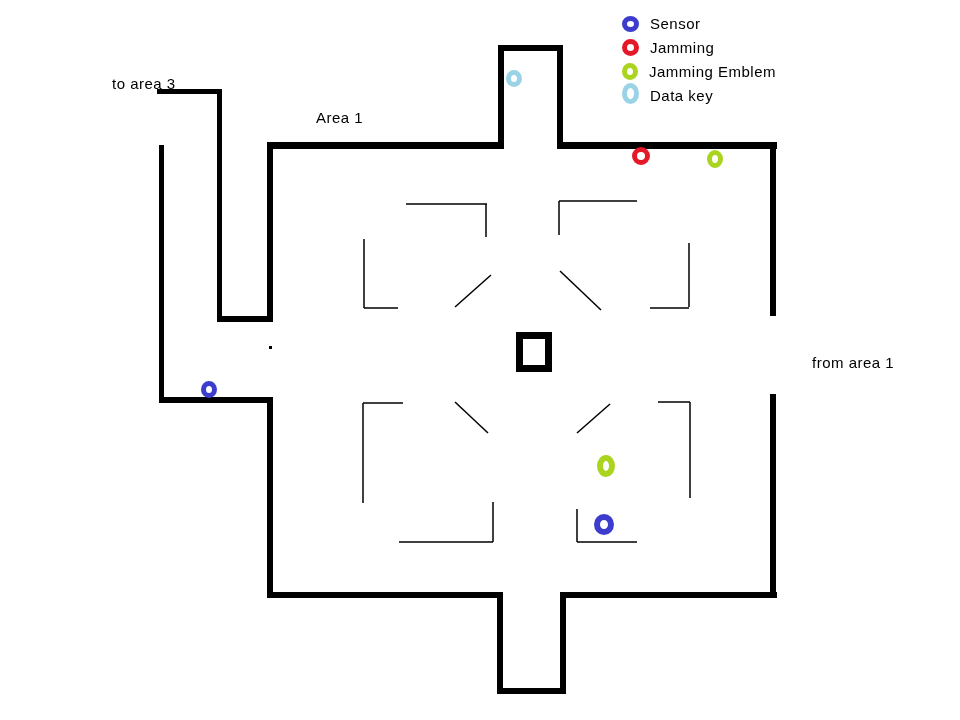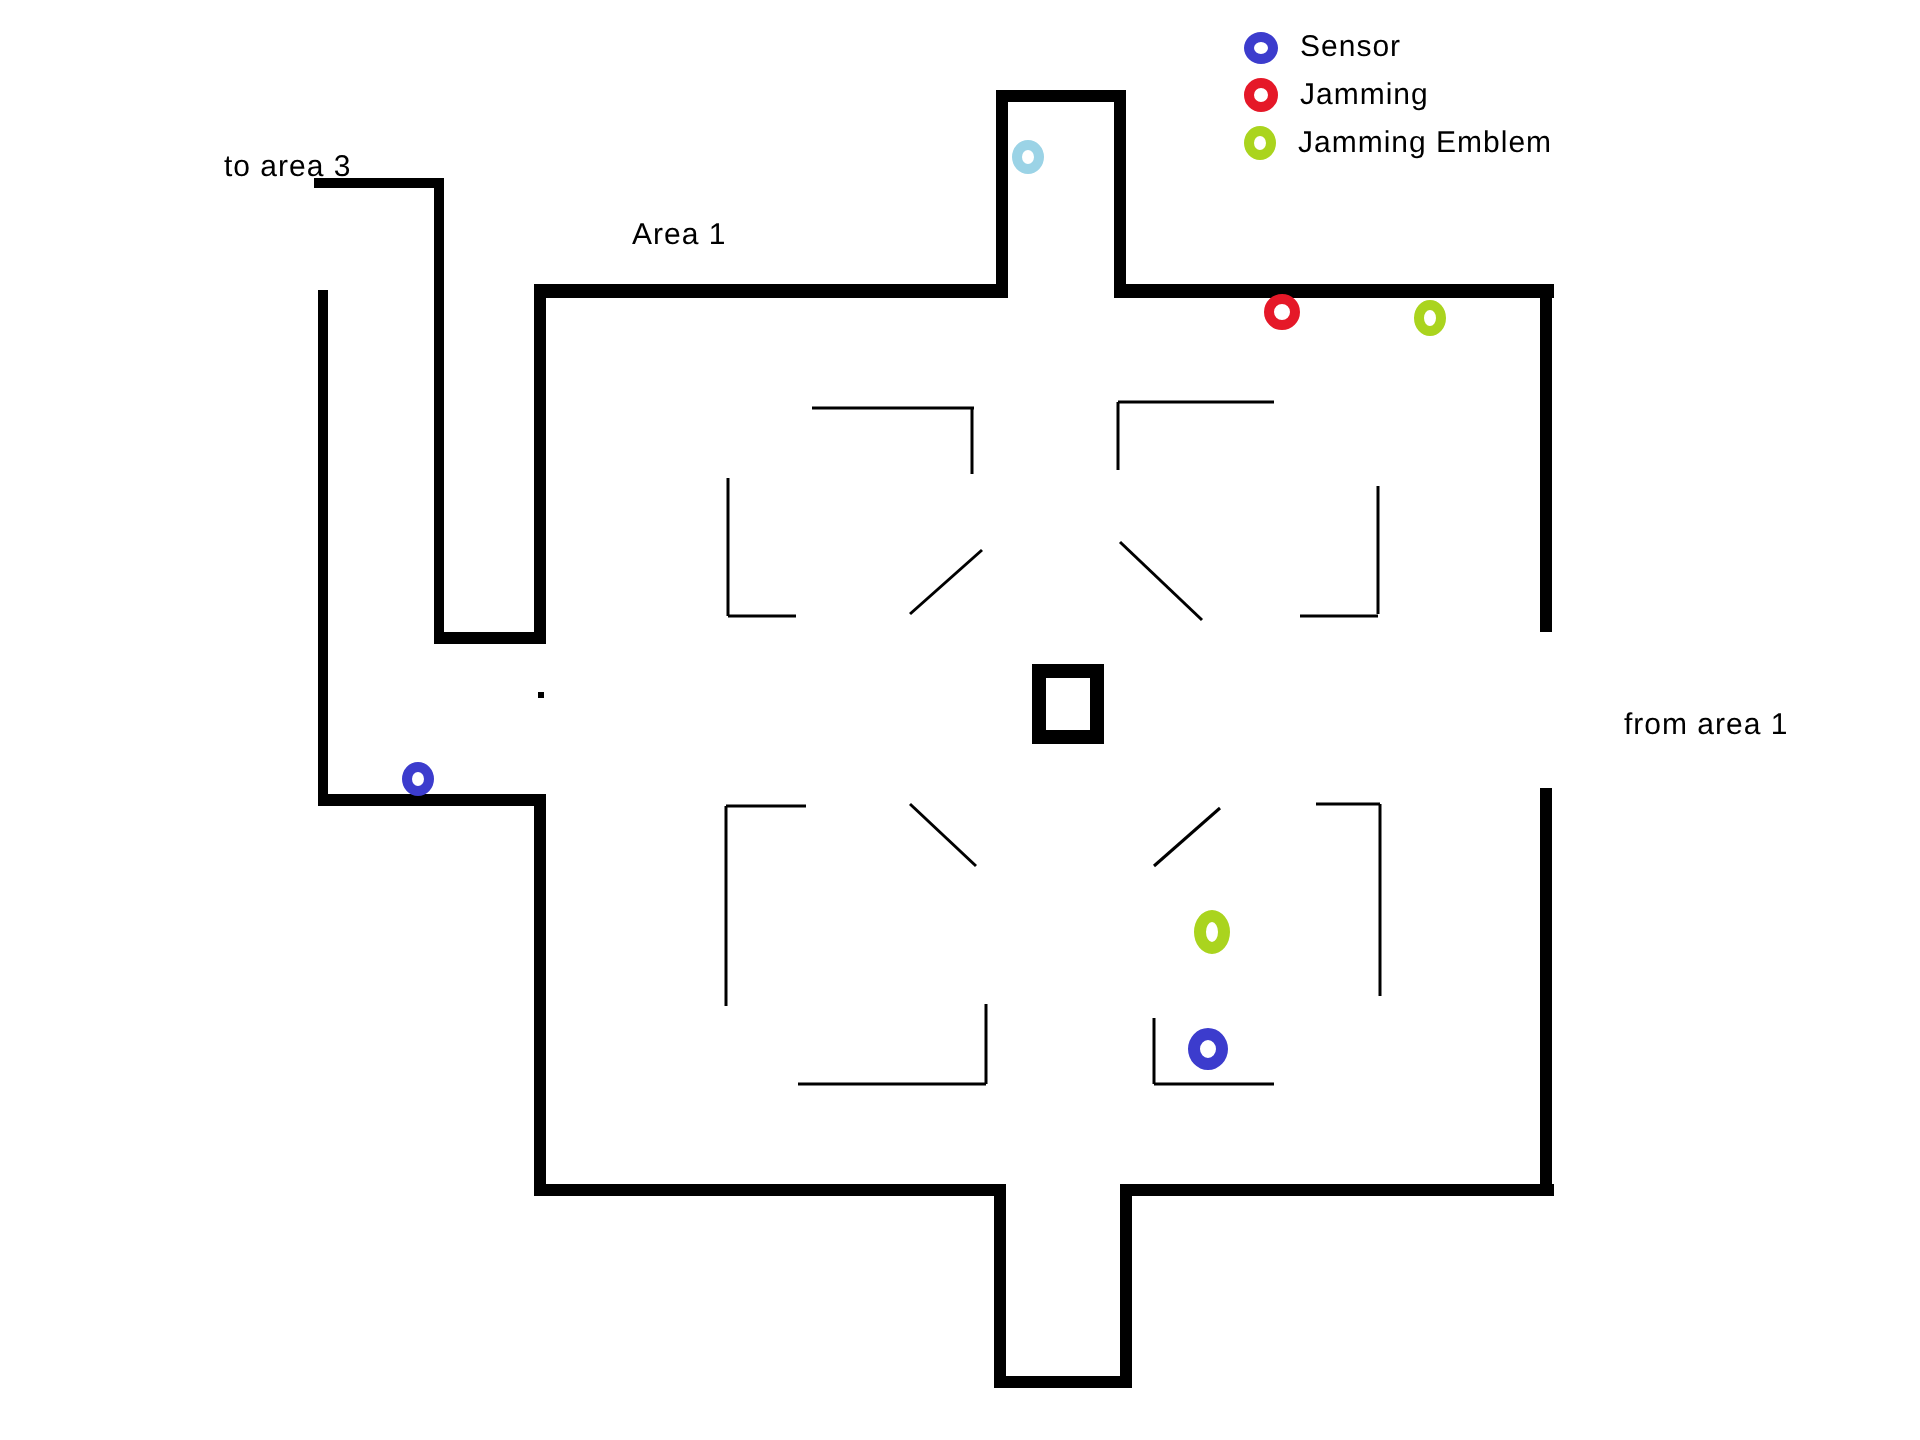--- a/index.html
+++ b/index.html
@@ -86,20 +86,24 @@
       <span class="legend-label">Sensor</span>
     </div>
     <div class="legend-row">
       <span class="ring" style="width: 17px; height: 17px; border-width: 5px; border-color: rgb(229, 24, 40);"></span>
       <span class="legend-label">Jamming</span>
     </div>
     <div class="legend-row">
       <span class="ring" style="width: 16px; height: 17px; border-width: 5px; border-color: rgb(170, 212, 30);"></span>
       <span class="legend-label">Jamming Emblem</span>
     </div>
+    <div class="legend-row">
+      <span class="ring" style="width: 17px; height: 21px; border-width: 5px; border-color: rgb(155, 211, 230);"></span>
+      <span class="legend-label">Data key</span>
+    </div>
   </div>
 
   <div id="map-canvas" style="position:absolute;left:0;top:0;width:960px;height:720px;">
     <svg id="interior-lines" width="960" height="720" viewBox="0 0 960 720">
         <line x1="406" y1="204" x2="487" y2="204" stroke="#000000" stroke-width="1.5"></line>
         <line x1="486" y1="204" x2="486" y2="237" stroke="#000000" stroke-width="1.5"></line>
         <line x1="559" y1="201" x2="637" y2="201" stroke="#000000" stroke-width="1.5"></line>
         <line x1="559" y1="201" x2="559" y2="235" stroke="#000000" stroke-width="1.5"></line>
         <line x1="364" y1="239" x2="364" y2="308" stroke="#000000" stroke-width="1.5"></line>
         <line x1="364" y1="308" x2="398" y2="308" stroke="#000000" stroke-width="1.5"></line>

